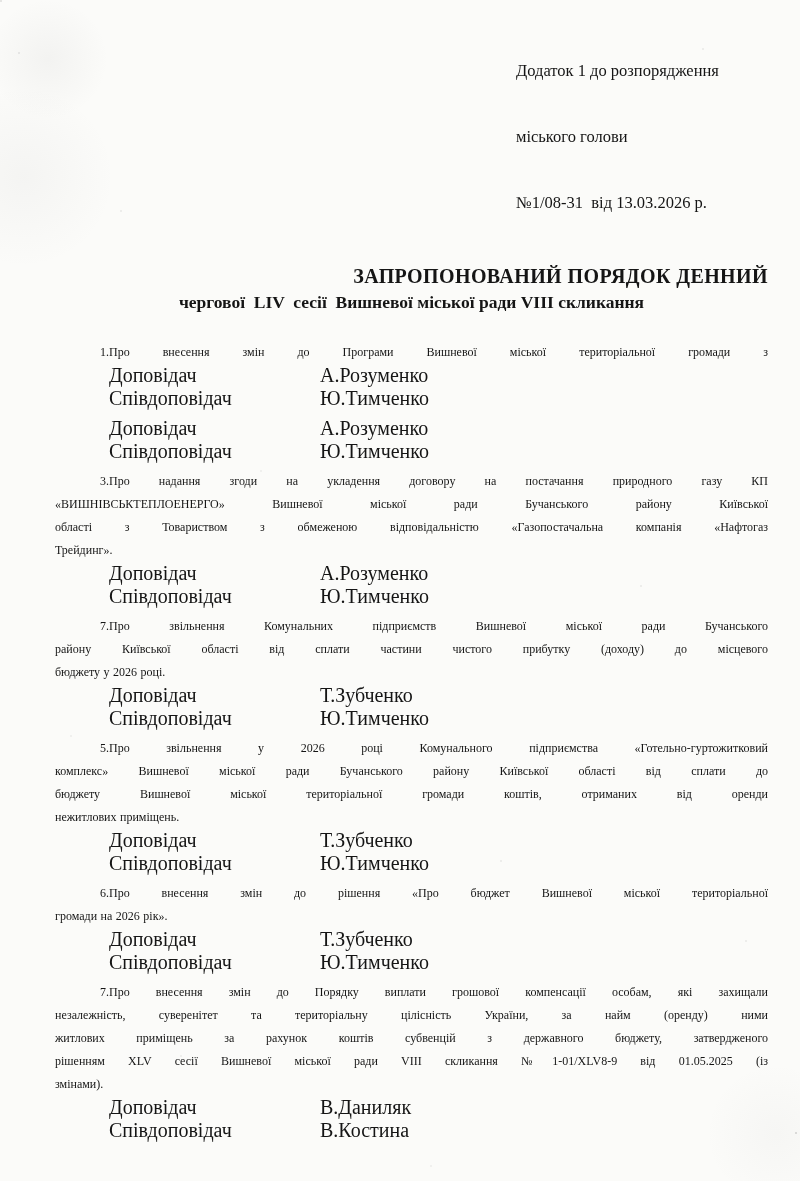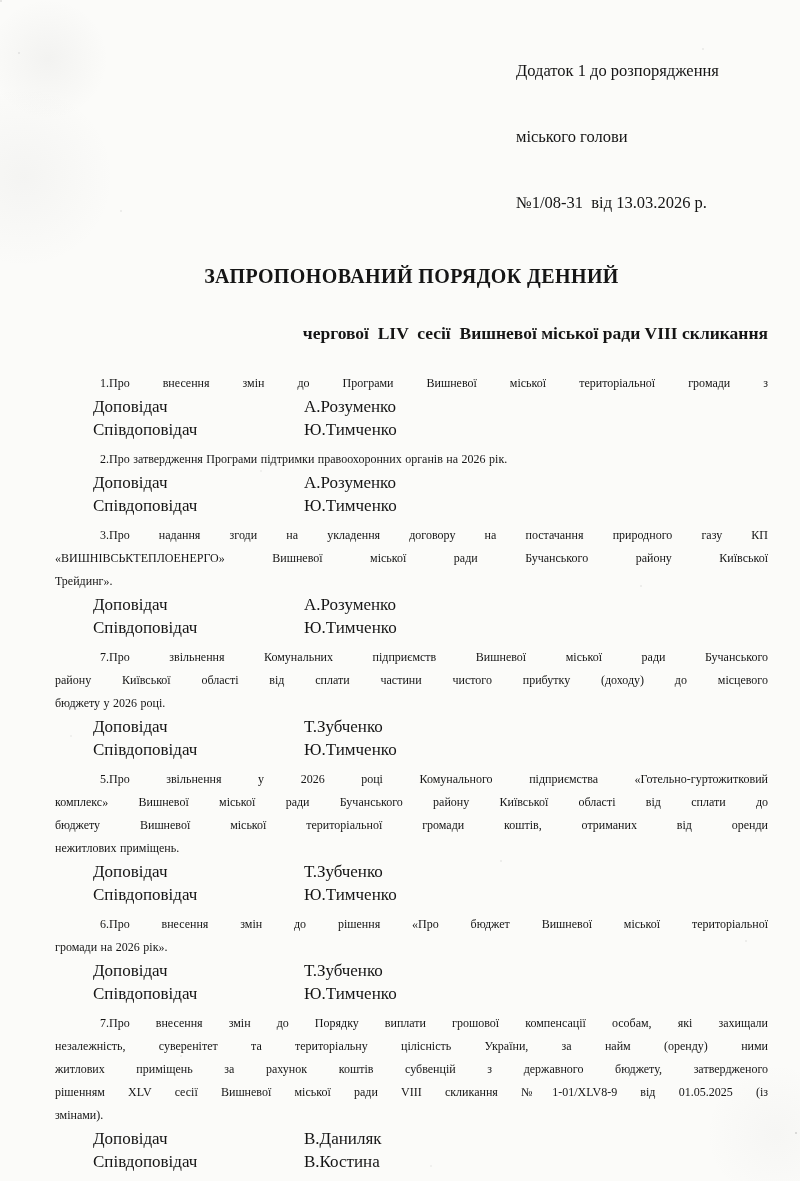--- a/index.html
+++ b/index.html
@@ -50,33 +50,32 @@
   }
   .annex-note {
     margin-left: 461px;
     width: 255px;
     font-size: 16.5px;
     line-height: 22px;
     white-space: pre-wrap;
   }
   .doc-title {
     margin-top: 5px;
-    text-align: center;
+    text-align: right;
     font-size: 20px;
     font-weight: bold;
     line-height: 26px;
     letter-spacing: 0.4px;
   }
   .doc-subtitle {
-    text-align: right;
+    text-align: center;
     font-size: 17.5px;
     font-weight: bold;
     line-height: 26px;
     white-space: pre-wrap;
-    margin-top: 31px;
   }
   .items {
     margin-top: 26px;
   }
   .item {
     margin-bottom: 7px;
   }
   .para .line {
     font-size: 12px;
     line-height: 23px;
@@ -85,22 +84,22 @@
     word-spacing: 0.5px;
   }
   .para .line.first {
     text-indent: 45px;
   }
   .para .line.last {
     text-align-last: left;
   }
   .speaker-row {
     display: flex;
-    margin-left: 38px;
-    font-size: 17px;
+    margin-left: 54px;
+    font-size: 20px;
     line-height: 23px;
     align-items: flex-end;
   }
   .speaker-label {
     width: 211px;
     flex: 0 0 211px;
   }
   .speaker-name {
     flex: 1 1 auto;
   }
@@ -131,37 +130,35 @@
         <div class="speaker-label">Доповідач</div>
         <div class="speaker-name">А.Розуменко</div>
       </div>
       <div class="speaker-row">
         <div class="speaker-label">Співдоповідач</div>
         <div class="speaker-name">Ю.Тимченко</div>
       </div>
     </div>
 
     <div class="item">
-      <div class="para">
-        <div class="line first last">2.Про затвердження Програми підтримки правоохоронних органів на 2026 рік.</div>
-      </div>
       <div class="speaker-row">
         <div class="speaker-label">Доповідач</div>
         <div class="speaker-name">А.Розуменко</div>
       </div>
       <div class="speaker-row">
         <div class="speaker-label">Співдоповідач</div>
         <div class="speaker-name">Ю.Тимченко</div>
       </div>
     </div>
 
     <div class="item">
       <div class="para">
         <div class="line first">3.Про надання згоди на укладення договору на постачання природного газу КП</div>
         <div class="line">«ВИШНІВСЬКТЕПЛОЕНЕРГО» Вишневої міської ради Бучанського району Київської</div>
+        <div class="line">області з Товариством з обмеженою відповідальністю «Газопостачальна компанія «Нафтогаз</div>
         <div class="line last">Трейдинг».</div>
       </div>
       <div class="speaker-row">
         <div class="speaker-label">Доповідач</div>
         <div class="speaker-name">А.Розуменко</div>
       </div>
       <div class="speaker-row">
         <div class="speaker-label">Співдоповідач</div>
         <div class="speaker-name">Ю.Тимченко</div>
       </div>

